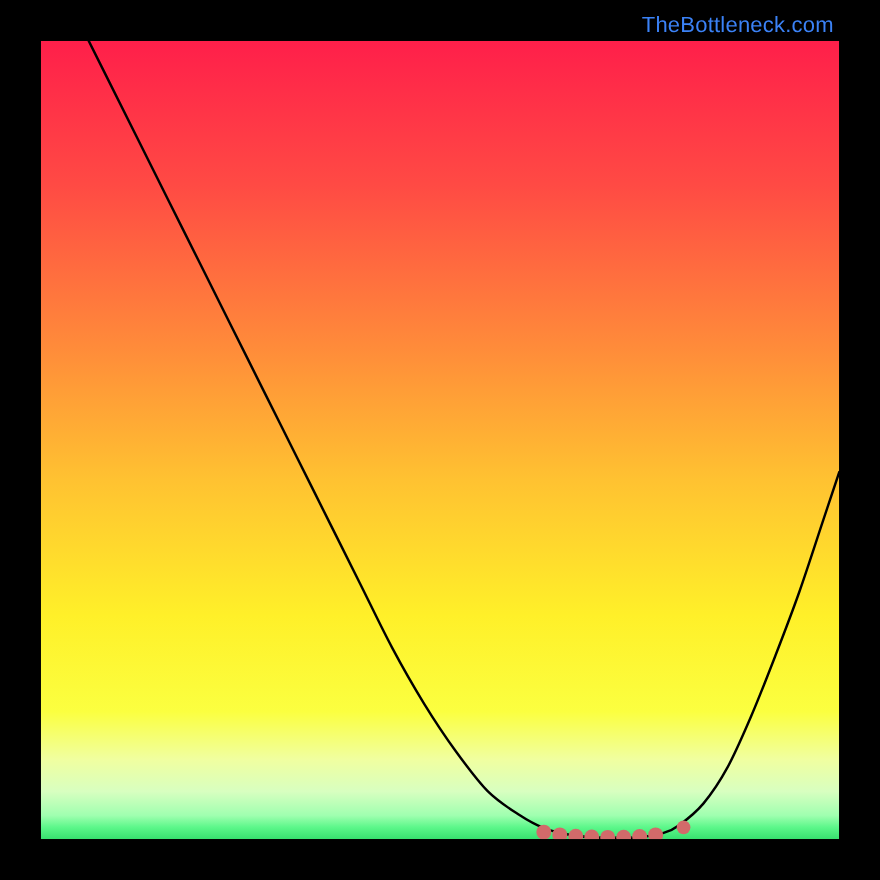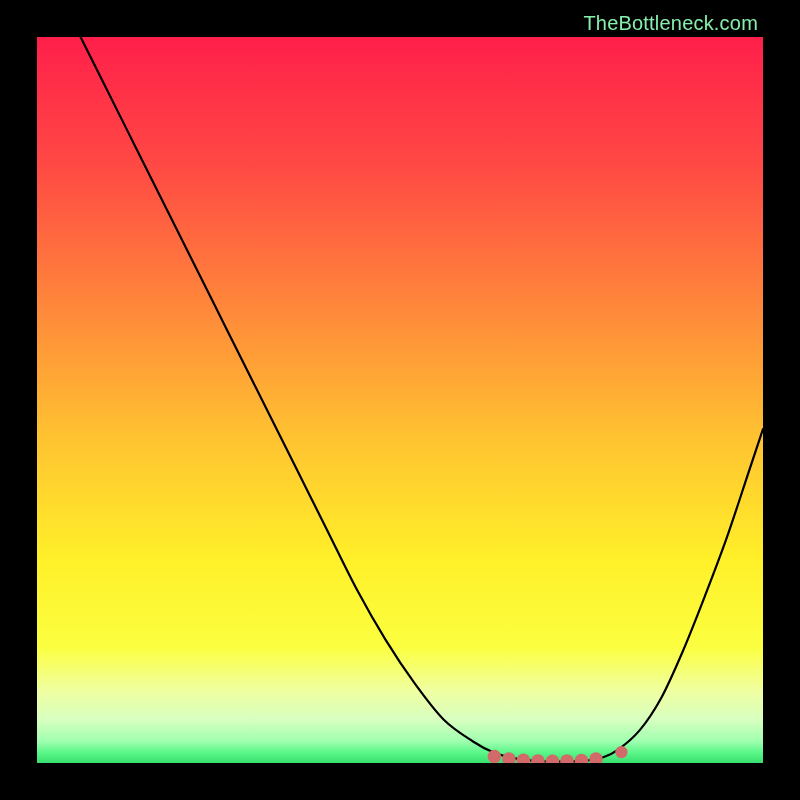--- a/index.html
+++ b/index.html
@@ -26,21 +26,21 @@
     overflow: hidden;
   }
   .gradient {
     position: absolute;
     inset: 0;
   }
   .watermark {
     position: absolute;
     top: 12px;
     right: 42px;
-    color: #86efac;
+    color: #3b82f6;
     font-size: 20px;
     font-weight: 500;
     letter-spacing: 0.2px;
   }
   .curve-svg {
     position: absolute;
     inset: 0;
     width: 100%;
     height: 100%;
   }

